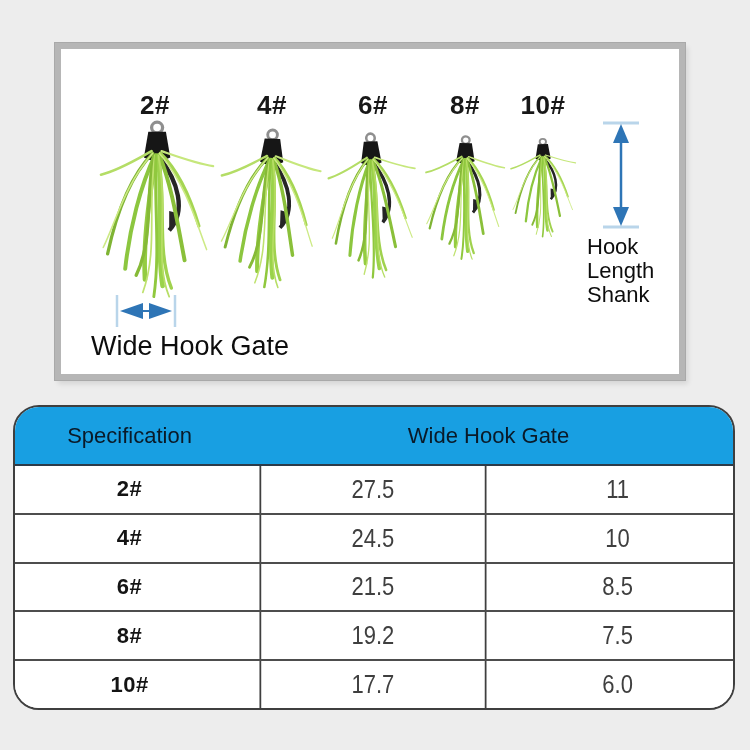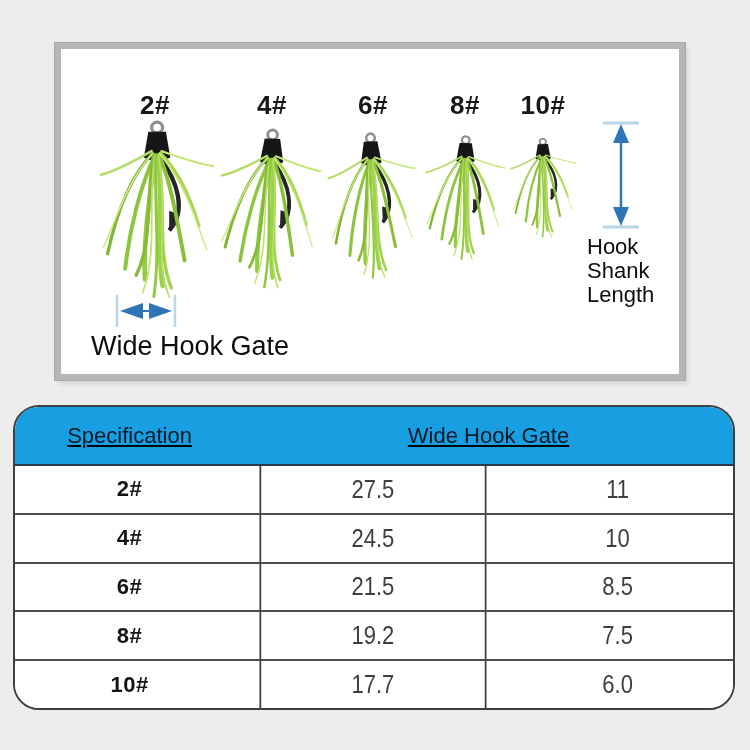--- a/index.html
+++ b/index.html
@@ -58,21 +58,20 @@
   .spec-table{
     position:absolute;left:13px;top:405px;width:722px;height:305px;
     box-sizing:border-box;background:#ffffff;
     border:2px solid var(--line);border-radius:26px;overflow:hidden;
     display:flex;flex-direction:column;
   }
   .t-header{
     display:flex;height:57px;flex:0 0 57px;
     background:var(--header-bg);
     border-bottom:2px solid #2c3b49;
-    text-decoration:underline;
   }
   .t-row{display:flex;flex:1;background:#fff;}
   .t-row + .t-row{border-top:2px solid #4d4d4d;}
   .cell{
     display:flex;align-items:center;justify-content:center;
     box-sizing:border-box;
   }
   .c1{width:31.9%;}
   .c2{width:35.9%;border-left:2px solid var(--line);border-right:2px solid var(--line);}
   .c3{flex:1;}
@@ -143,22 +142,22 @@
       <svg class="v-arrow" viewBox="0 0 40 112">
         <line class="cap-stroke" x1="2" y1="4" x2="38" y2="4" stroke-width="3"></line>
         <line class="cap-stroke" x1="2" y1="108" x2="38" y2="108" stroke-width="3"></line>
         <line class="arr-stroke" x1="20" y1="16" x2="20" y2="96" stroke-width="2.5"></line>
         <path class="arr-fill" d="M20 5 L28 24 L12 24 Z"></path>
         <path class="arr-fill" d="M20 107 L28 88 L12 88 Z"></path>
       </svg>
 
       <div class="shank-text">
         <div>Hook</div>
+        <div>Length</div>
         <div>Shank</div>
-        <div>Length</div>
       </div>
 
       <svg class="h-arrow" viewBox="0 0 66 36">
         <line class="cap-stroke" x1="4" y1="2" x2="4" y2="34" stroke-width="2.5"></line>
         <line class="cap-stroke" x1="62" y1="2" x2="62" y2="34" stroke-width="2.5"></line>
         <line class="arr-stroke" x1="26" y1="18" x2="40" y2="18" stroke-width="2"></line>
         <path class="arr-fill" d="M7 18 L30 10 L30 26 Z"></path>
         <path class="arr-fill" d="M59 18 L36 10 L36 26 Z"></path>
       </svg>
 

